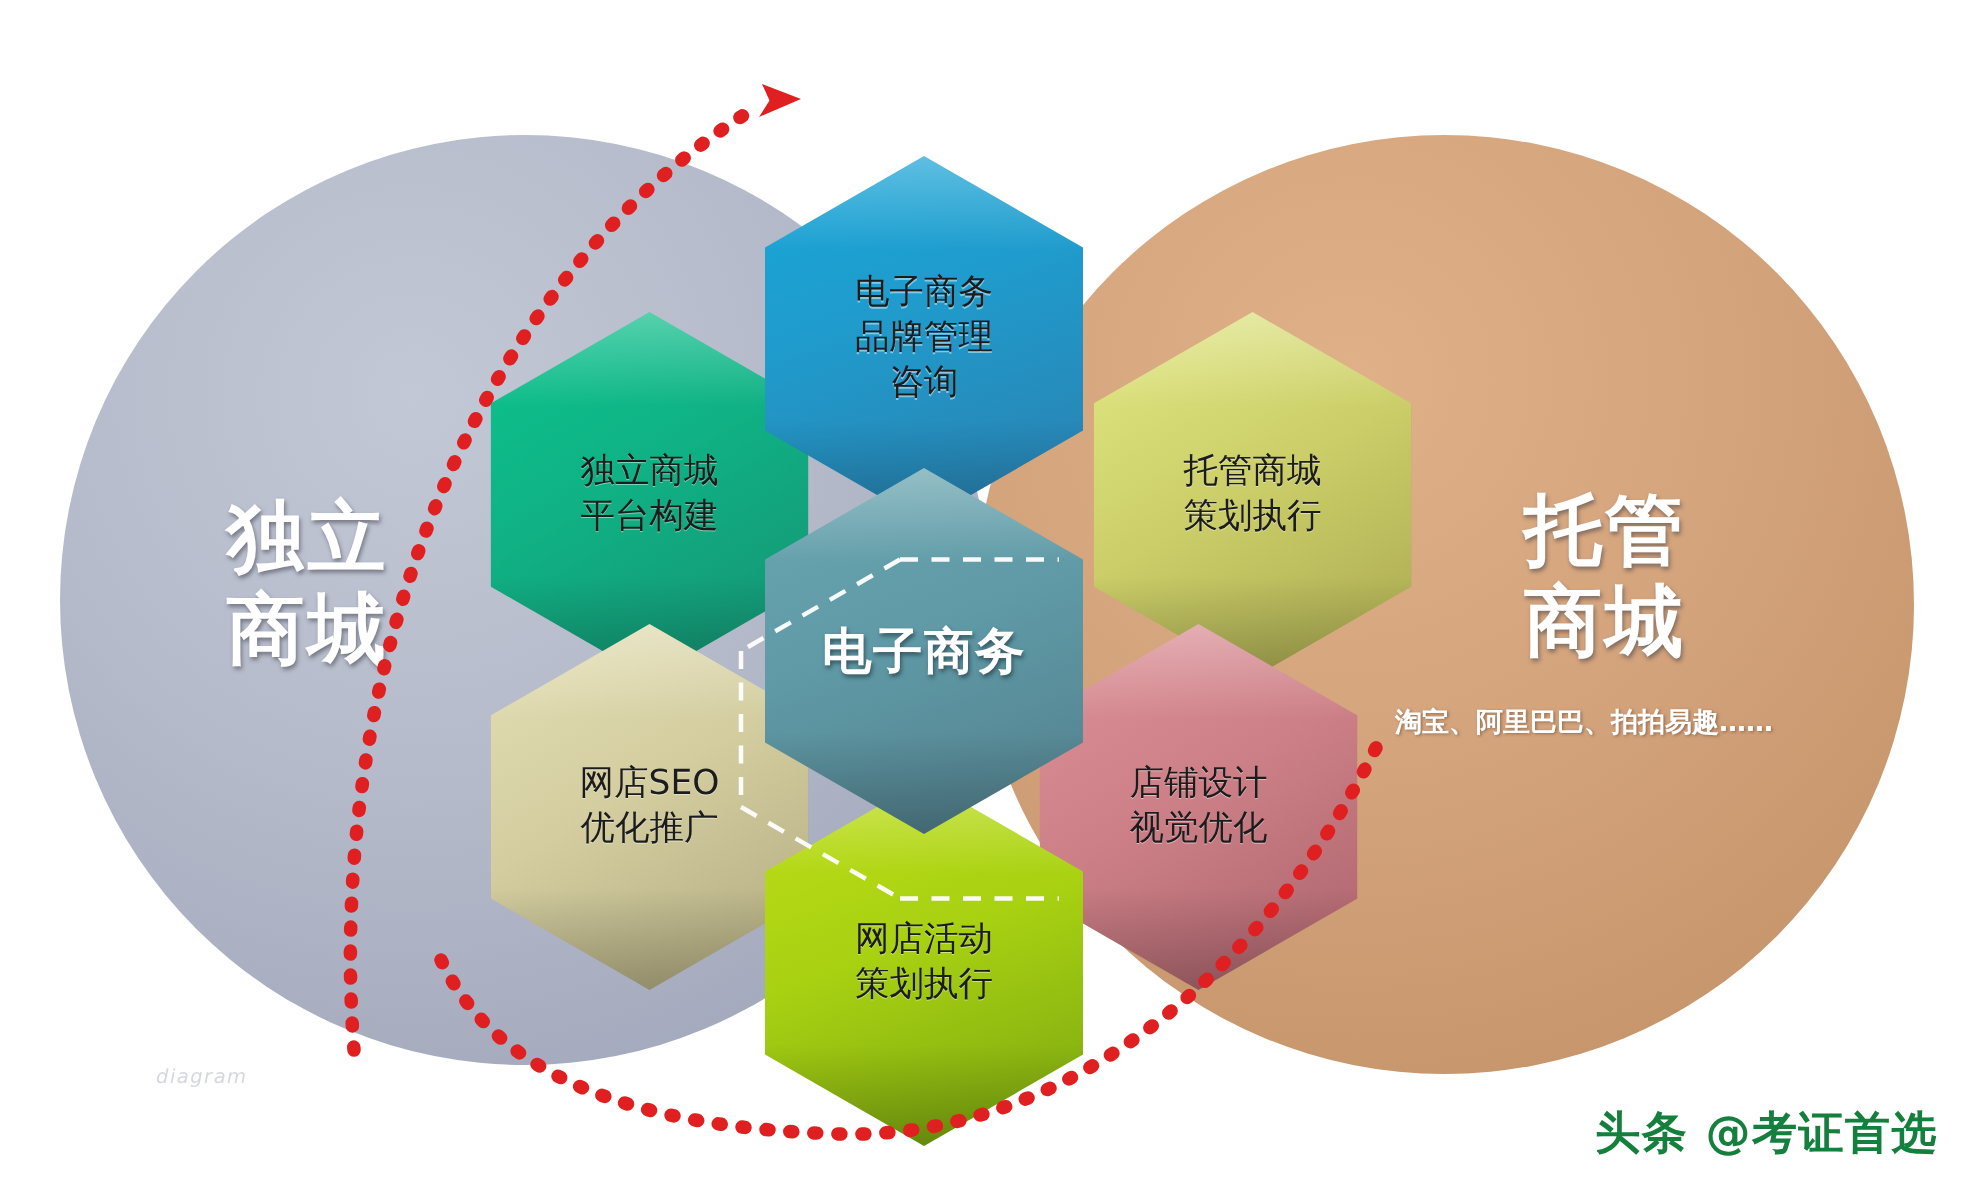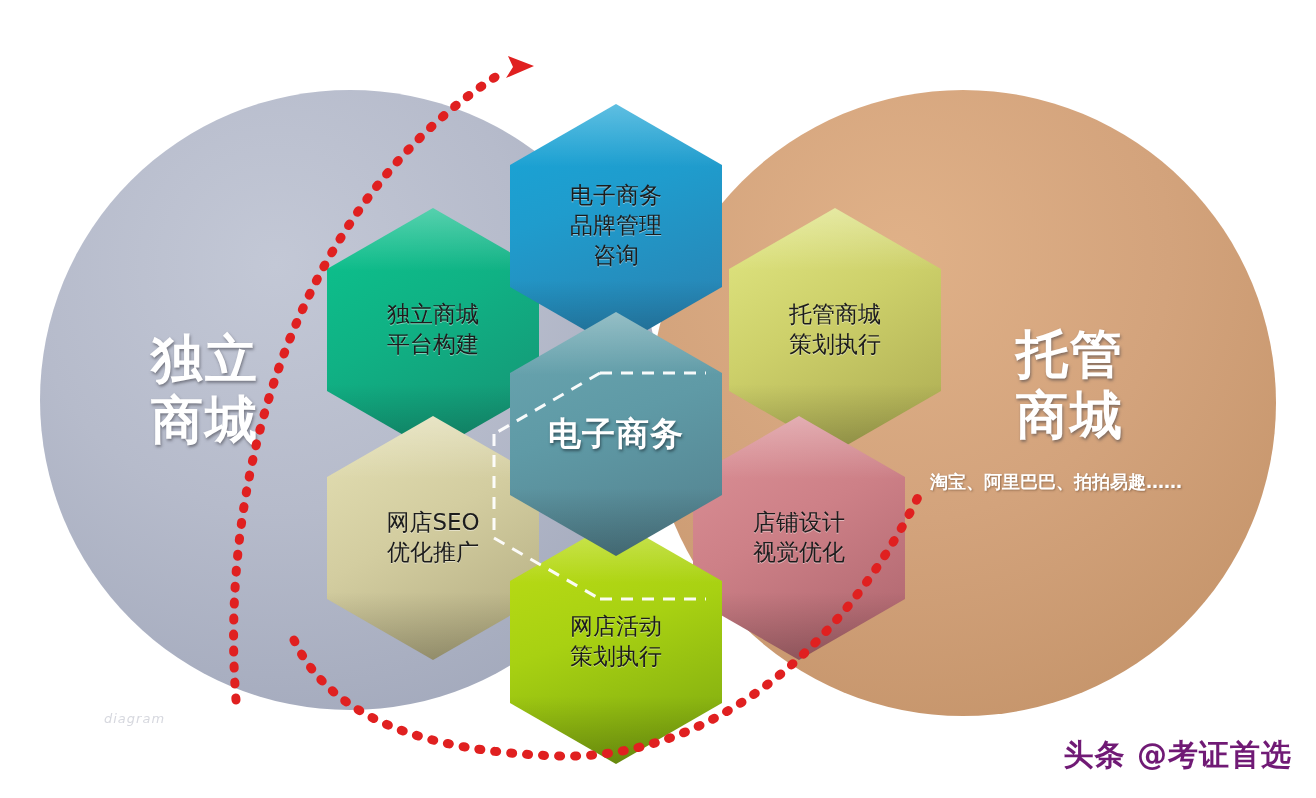--- a/index.html
+++ b/index.html
@@ -85,21 +85,21 @@
     background:linear-gradient(150deg,#dd9298 0%,#cd8087 45%,#ab636c 100%);}
   #hex-bottom{left:494px;top:520px;
     background:linear-gradient(160deg,#bede16 0%,#a8d112 45%,#79a510 100%);}
 
   
   #overlay{position:absolute;left:0;top:0;width:1316px;height:798px;z-index:9;pointer-events:none;}
 
   
   #watermark-brand{
     position:absolute;right:24px;bottom:22px;
-    font-size:30px;font-weight:bold;color:#701a75;letter-spacing:1px;
+    font-size:30px;font-weight:bold;color:#15803d;letter-spacing:1px;
     text-shadow:0 1px 0 #fff;
   }
   #watermark-faint{
     position:absolute;left:104px;bottom:72px;
     font-size:13px;color:#c9cbd4;letter-spacing:1px;opacity:.75;font-style:italic;
   }
 </style>
 </head>
 <body>
 

